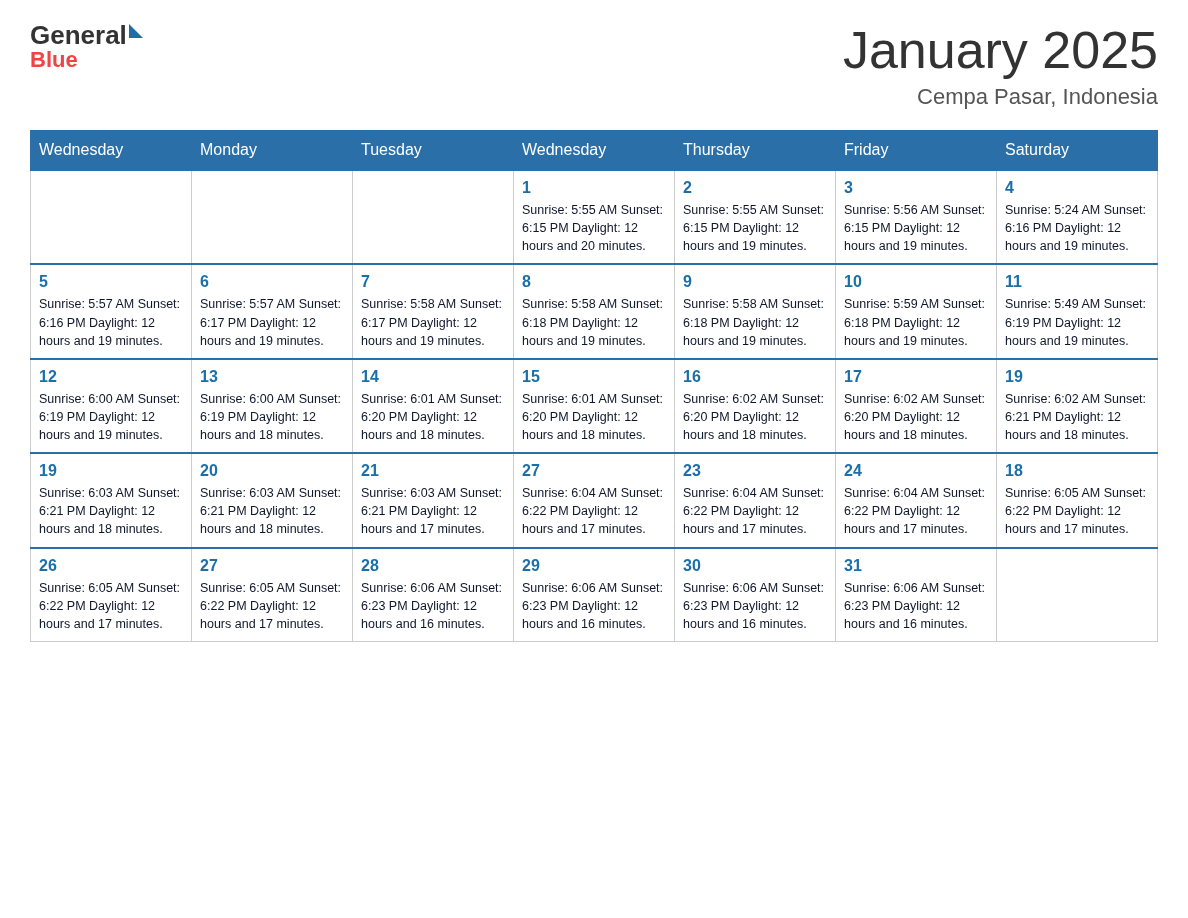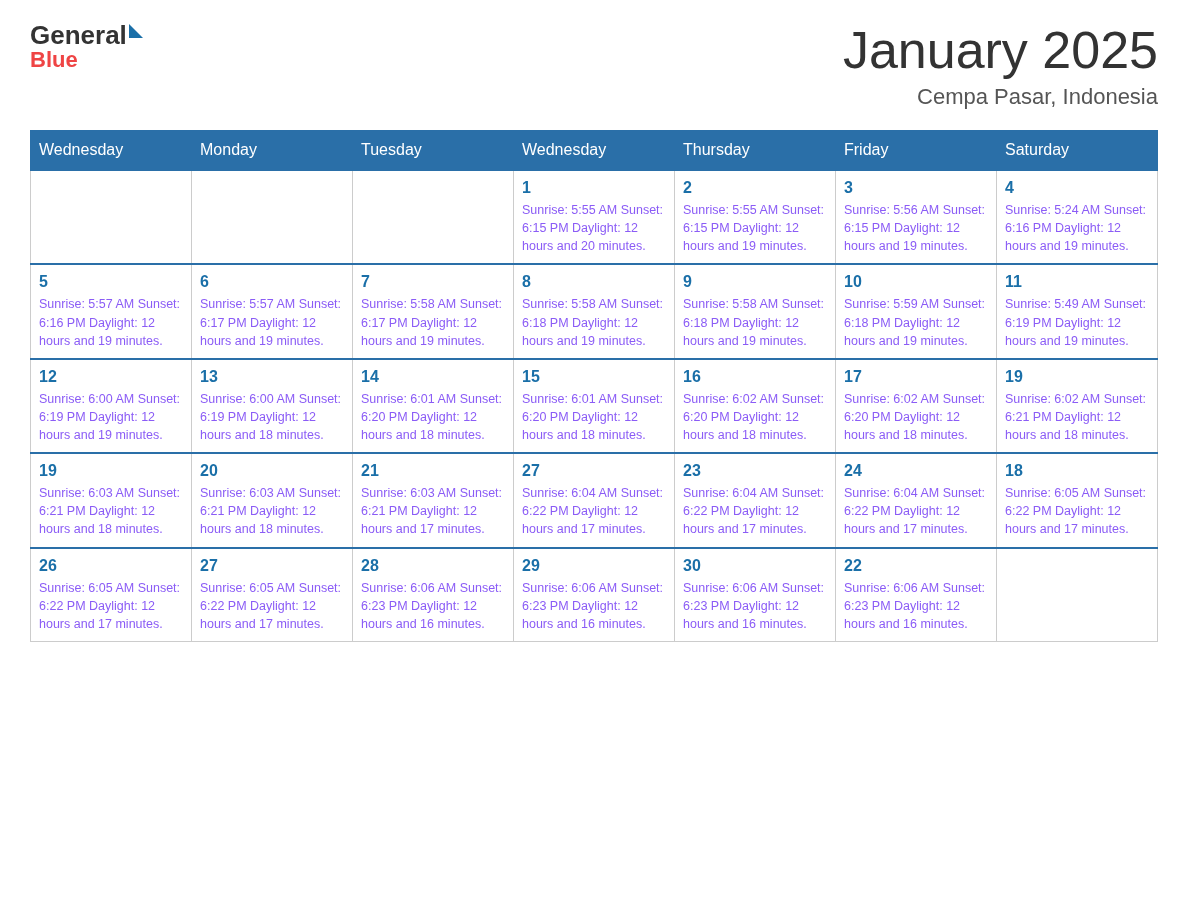--- a/index.html
+++ b/index.html
@@ -87,21 +87,21 @@
     }
     .day-number {
       font-size: 16px;
       font-weight: bold;
       color: #1a6fa8;
       display: block;
       margin-bottom: 4px;
     }
     .day-info {
       font-size: 12.5px;
-      color: #8b5cf6;
+      color: #0f172a;
       line-height: 1.45;
     }
     .empty-cell {
       background: #fff;
     }
     .calendar tbody tr {
       border-top: 2px solid #2a6fa8;
     }
   </style>
 </head>
@@ -351,21 +351,21 @@
 and 16 minutes.</div>
         </td>
         <td>
           <span class="day-number">30</span>
           <div class="day-info">Sunrise: 6:06 AM
 Sunset: 6:23 PM
 Daylight: 12 hours
 and 16 minutes.</div>
         </td>
         <td>
-          <span class="day-number">22</span>
+          <span class="day-number">31</span>
           <div class="day-info">Sunrise: 6:06 AM
 Sunset: 6:23 PM
 Daylight: 12 hours
 and 16 minutes.</div>
         </td>
         <td class="empty-cell"></td>
       </tr>
     </tbody>
 </table>
 

